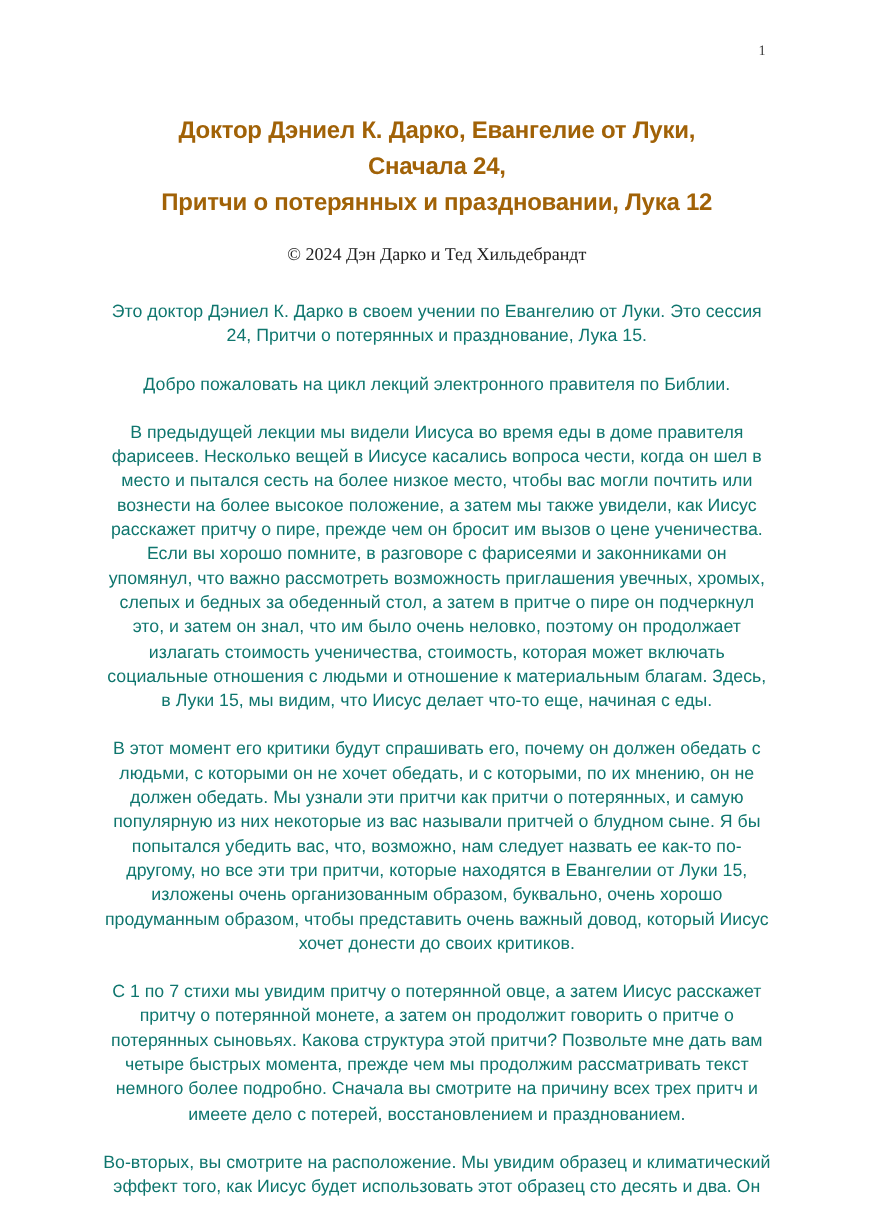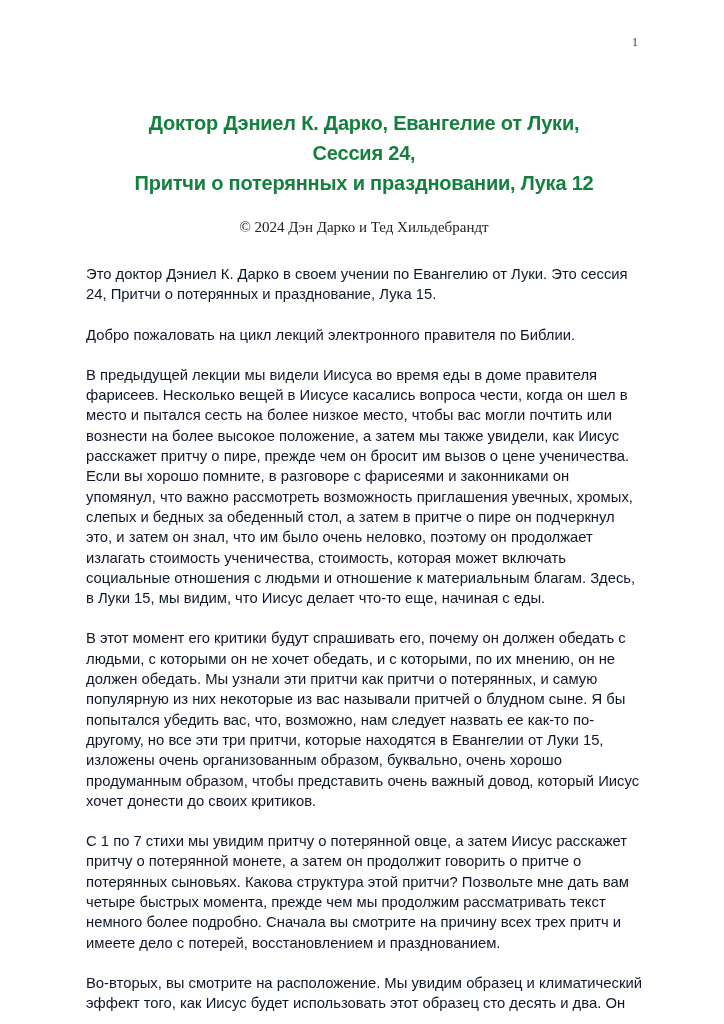--- a/index.html
+++ b/index.html
@@ -24,66 +24,66 @@
     color: #3c3c3c;
     line-height: 1;
   }
   .content {
     position: absolute;
     left: 86px;
     top: 90px;
     width: 556px;
   }
   .title {
-    margin: 18px;
+    margin: 4px;
     text-align: center;
     font-family: "Liberation Sans", sans-serif;
     font-weight: bold;
     font-size: 20px;
     line-height: 30px;
-    color: #15803d;
+    color: #a16207;
     letter-spacing: -0.2px;
   }
   .title-line {
     display: block;
   }
   .copyright {
     margin-top: 20px;
     text-align: center;
     font-family: "Liberation Serif", serif;
     font-size: 15px;
     line-height: 19px;
     color: #222222;
   }
   .body-text {
     margin-top: 27px;
     font-size: 14.8px;
     line-height: 20.3px;
-    color: #0f172a;
-    text-align: left;
+    color: #0f766e;
+    text-align: center;
   }
   .body-text p {
     margin: 0 0 20px 0;
   }
   .body-text p:last-child {
     margin-bottom: 16px;
   }
 </style>
 </head>
 <body>
 
 <div class="page">
 
   <div class="page-number">1</div>
 
   <div class="content">
 
     <h1 class="title">
       <span class="title-line">Доктор Дэниел К. Дарко, Евангелие от Луки,</span>
-      <span class="title-line">Сессия 24,</span>
+      <span class="title-line">Сначала 24,</span>
       <span class="title-line">Притчи о потерянных и праздновании, Лука 12</span>
     </h1>
 
     <div class="copyright">© 2024 Дэн Дарко и Тед Хильдебрандт</div>
 
     <div class="body-text">
       <p>Это доктор Дэниел К. Дарко в своем учении по Евангелию от Луки. Это сессия 24, Притчи о потерянных и празднование, Лука 15.</p>
       <p>Добро пожаловать на цикл лекций электронного правителя по Библии.</p>
       <p>В предыдущей лекции мы видели Иисуса во время еды в доме правителя фарисеев. Несколько вещей в Иисусе касались вопроса чести, когда он шел в место и пытался сесть на более низкое место, чтобы вас могли почтить или вознести на более высокое положение, а затем мы также увидели, как Иисус расскажет притчу о пире, прежде чем он бросит им вызов о цене ученичества. Если вы хорошо помните, в разговоре с фарисеями и законниками он упомянул, что важно рассмотреть возможность приглашения увечных, хромых, слепых и бедных за обеденный стол, а затем в притче о пире он подчеркнул это, и затем он знал, что им было очень неловко, поэтому он продолжает излагать стоимость ученичества, стоимость, которая может включать социальные отношения с людьми и отношение к материальным благам. Здесь, в Луки 15, мы видим, что Иисус делает что-то еще, начиная с еды.</p>
       <p>В этот момент его критики будут спрашивать его, почему он должен обедать с людьми, с которыми он не хочет обедать, и с которыми, по их мнению, он не должен обедать. Мы узнали эти притчи как притчи о потерянных, и самую популярную из них некоторые из вас называли притчей о блудном сыне. Я бы попытался убедить вас, что, возможно, нам следует назвать ее как-то по-другому, но все эти три притчи, которые находятся в Евангелии от Луки 15, изложены очень организованным образом, буквально, очень хорошо продуманным образом, чтобы представить очень важный довод, который Иисус хочет донести до своих критиков.</p>

